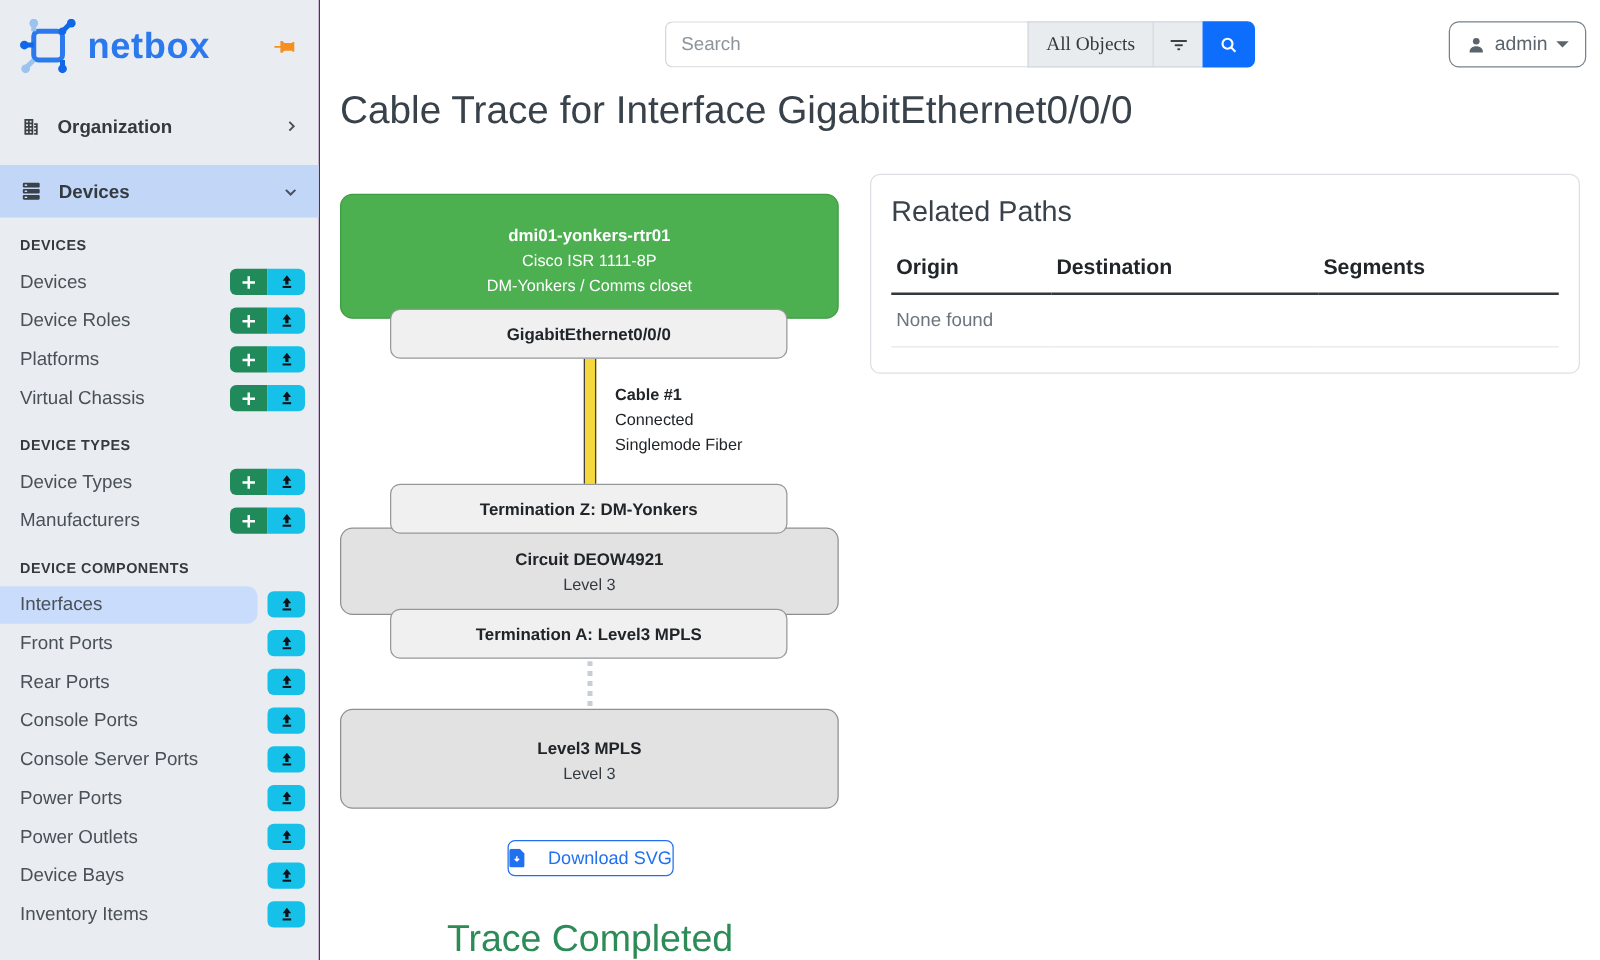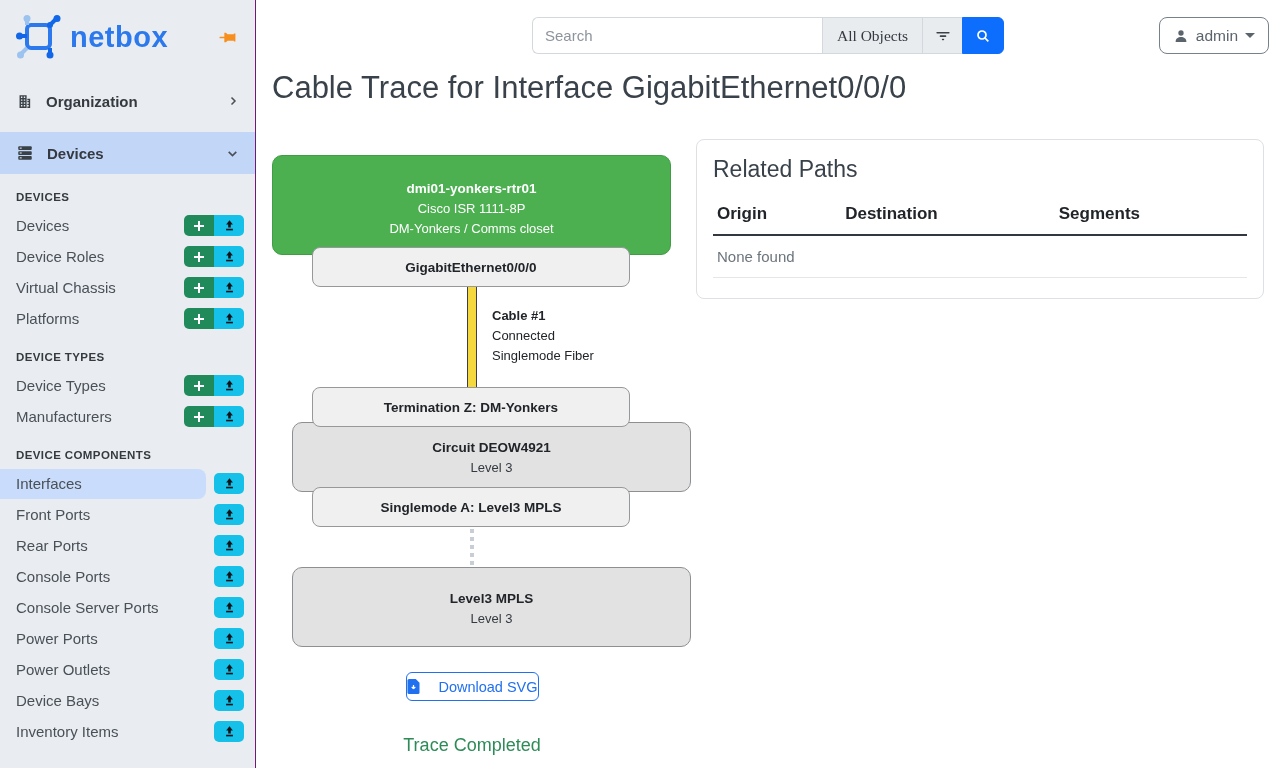--- a/index.html
+++ b/index.html
@@ -58,37 +58,37 @@
   .dev-box { left:16px; top:155px; width:399px; height:100px; background:#4caf50;
     border:1px solid #3f9d44; color:#fff; padding-top:23px; }
   .dev-box .line1 { font-size:13.5px; font-weight:bold; line-height:20px; }
   .dev-box .line2 { font-size:13px; line-height:20px; }
   .small-box { left:56px; width:318px; height:40px; background:#f0f0f0;
     border:1px solid #96989b; border-radius:8px; display:flex; align-items:center;
     justify-content:center; font-size:13.5px; font-weight:bold; color:#212529; z-index:2; }
   .iface-box { top:247px; }
   .termz-box { top:387px; }
   .terma-box { top:487px; }
-  .big-gray { left:16px; width:399px; background:#e2e2e2; border:1px solid #8d9093; z-index:1;margin-left:20px; }
+  .big-gray { left:16px; width:399px; background:#e2e2e2; border:1px solid #8d9093; z-index:1; }
   .circuit-box { top:422px; height:70px; padding-top:15px; }
   .pn-box { top:567px; height:80px; padding-top:21px; }
   .big-gray .line1 { font-size:13.5px; font-weight:bold; line-height:20px; color:#212529; }
   .big-gray .line2 { font-size:13px; line-height:20px; color:#343a40; }
   .cable-line { position:absolute; left:211px; top:287px; width:10px; height:100px;
     background:#f5d83e; border-left:1.5px solid #3f3f3f; border-right:1.5px solid #3f3f3f; }
   .cable-label { position:absolute; left:236px; top:306px; text-align:left;
     font-size:13px; line-height:20px; color:#212529; }
   .cable-label .c1 { font-weight:bold; }
   .dash-line { position:absolute; left:214px; top:529px; width:4px; height:38px;
     background:repeating-linear-gradient(to bottom,#c7ced6 0 4px,transparent 4px 8px); }
   .dl-btn { position:absolute; left:150px; top:672px; width:133px; height:29px;
     background:#fff; border:1px solid #2170f0; border-radius:6px; color:#2170f0;
     font-size:14.5px; display:flex; align-items:center; justify-content:center; gap:18px; cursor:pointer; }
   .trace-status { position:absolute; left:0; top:735px; width:432px; text-align:center;
-    font-size:18px; color:#2d8b57; }
+    font-size:30px; color:#2d8b57; }
 
   
   .card { position:absolute; left:440px; top:139px; width:568px; height:160px;
     background:#fff; border:1px solid #dde0e4; border-radius:8px; padding:16px; }
   .card h2 { font-size:23px; font-weight:400; color:#39424a; margin-bottom:17px; }
   .rp-table { width:100%; border-collapse:collapse; }
   .rp-table th { text-align:left; font-size:17px; font-weight:bold; color:#212529;
     padding:4px 4px 10px; border-bottom:2px solid #32383e; }
   .rp-table th.c0 { width:24%; } .rp-table th.c1 { width:40%; } .rp-table th.c2 { width:36%; }
   .rp-table td { font-size:15px; color:#6c757d; padding:12px 4px; border-bottom:1px solid #e4e7ea; }
@@ -202,21 +202,21 @@
             <svg width="13" height="13" viewBox="0 0 16 16">
               <path d="M8 1.5 L12.2 6.8 H9.6 V10.5 H6.4 V6.8 H3.8 Z" fill="#101418"></path>
               <rect x="3.8" y="12" width="8.4" height="2" fill="#101418"></rect>
             </svg>
           </span>
         </button>
     </span>
   </div>
   <div class="nav-item">
     <span class="label-wrap">
-        <span class="i-label">Virtual Chassis</span>
+        <span class="i-label">Platforms</span>
       </span>
     <span class="btn-group">
       <button class="mini-btn add">
           <span style="display:flex;">
             <svg width="12" height="12" viewBox="0 0 12 12">
               <rect x="5" y="1" width="2" height="10" fill="#fff"></rect>
               <rect x="1" y="5" width="10" height="2" fill="#fff"></rect>
             </svg>
           </span>
         </button>
@@ -225,21 +225,21 @@
             <svg width="13" height="13" viewBox="0 0 16 16">
               <path d="M8 1.5 L12.2 6.8 H9.6 V10.5 H6.4 V6.8 H3.8 Z" fill="#101418"></path>
               <rect x="3.8" y="12" width="8.4" height="2" fill="#101418"></rect>
             </svg>
           </span>
         </button>
     </span>
   </div>
   <div class="nav-item">
     <span class="label-wrap">
-        <span class="i-label">Platforms</span>
+        <span class="i-label">Virtual Chassis</span>
       </span>
     <span class="btn-group">
       <button class="mini-btn add">
           <span style="display:flex;">
             <svg width="12" height="12" viewBox="0 0 12 12">
               <rect x="5" y="1" width="2" height="10" fill="#fff"></rect>
               <rect x="1" y="5" width="10" height="2" fill="#fff"></rect>
             </svg>
           </span>
         </button>
@@ -492,21 +492,21 @@
       <div class="c1">Cable #1</div>
       <div>Connected</div>
       <div>Singlemode Fiber</div>
     </div>
 
     <div class="node small-box termz-box">Termination Z: DM-Yonkers</div>
     <div class="node big-gray circuit-box">
       <div class="line1">Circuit DEOW4921</div>
       <div class="line2">Level 3</div>
     </div>
-    <div class="node small-box terma-box">Singlemode A: Level3 MPLS</div>
+    <div class="node small-box terma-box">Termination A: Level3 MPLS</div>
 
     <div class="dash-line"></div>
 
     <div class="node big-gray pn-box">
       <div class="line1">Level3 MPLS</div>
       <div class="line2">Level 3</div>
     </div>
 
     <button class="dl-btn">
       <span style="display:flex;">

